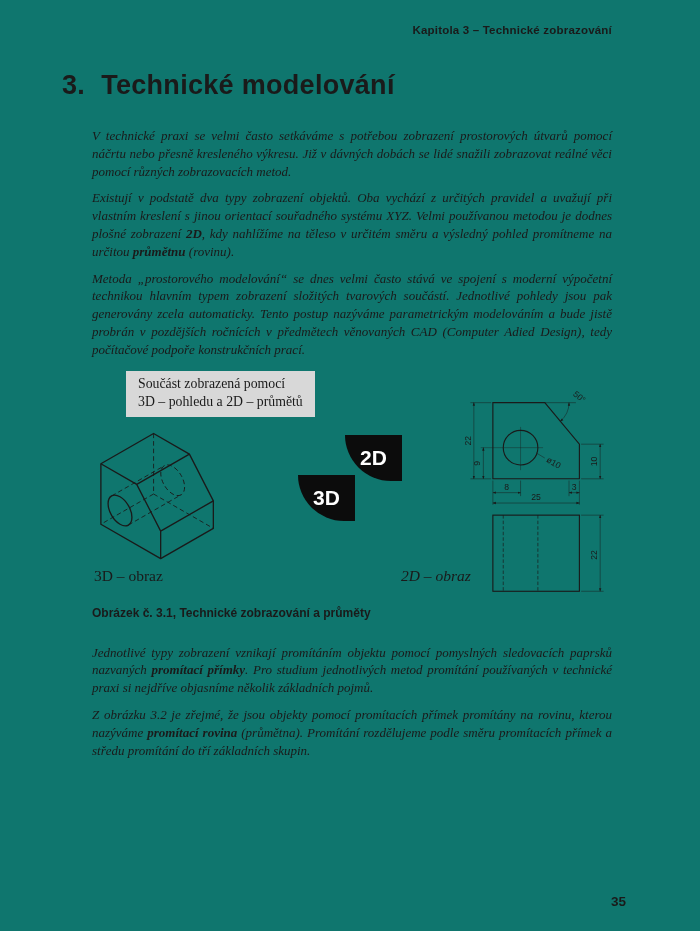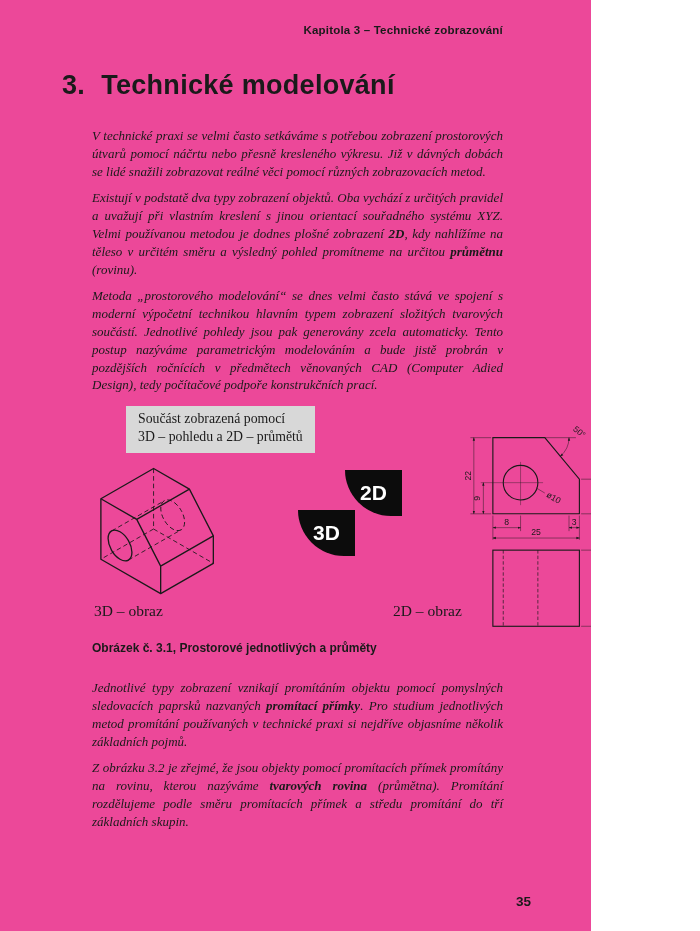--- a/index.html
+++ b/index.html
@@ -1,17 +1,17 @@
 <!DOCTYPE html>
 <html lang="cs"><head>
 <meta charset="utf-8">
 <style>
   html,body{margin:0;padding:0;background:#ffffff;}
   .page{
-    width:591px;height:931px;position:relative;background:#ec4899;
+    width:700px;height:931px;position:relative;background:#0f766e;
     color:#1a1a1a;font-family:"Liberation Serif", serif;overflow:hidden;
     box-sizing:border-box;
   }
   .running-header{
     position:absolute;top:24px;right:88px;
     font:bold 11.5px "Liberation Sans", sans-serif;letter-spacing:.2px;
   }
   .content{position:absolute;left:92px;right:88px;top:0;}
   .title{
     margin:70px 0 26px -30px;
@@ -30,27 +30,27 @@
   .svg2d{position:absolute;left:368px;top:2px;}
   .badge{
     position:absolute;width:57px;height:46px;background:#0c0c0c;color:#ffffff;
     font:bold 21px "Liberation Sans", sans-serif;
     display:flex;align-items:center;justify-content:center;
   }
   .badge-2d{left:253px;top:64px;border-radius:0 0 0 48px;}
   .badge-3d{left:206px;top:104px;border-radius:0 0 0 48px;}
   .view-label{position:absolute;top:196px;font-size:15.5px;}
   .vl-3d{left:2px;}
-  .vl-2d{left:301px;}
+  .vl-2d{left:309px;font-style:italic;}
   .fig-caption{
     font:bold 12px "Liberation Sans", sans-serif;
     margin:10px 0 24px;
   }
   .page-number{
-    position:absolute;bottom:22px;right:60px;
+    position:absolute;bottom:22px;right:74px;
     font:bold 13.5px "Liberation Sans", sans-serif;
   }
 
   
   .svg2d .o{fill:none;stroke:#1a1a1a;stroke-width:1.3;}
   .svg2d .t{fill:none;stroke:#1a1a1a;stroke-width:.55;}
   .svg2d .d{fill:none;stroke:#1a1a1a;stroke-width:.8;stroke-dasharray:4 2.4;}
   .svg2d .c{fill:none;stroke:#1a1a1a;stroke-width:.45;}
   .svg2d text{font:10px "Liberation Sans", sans-serif;fill:#1a1a1a;}
   .svg3d .o{fill:none;stroke:#1a1a1a;stroke-width:1.15;stroke-linejoin:round;}
@@ -134,20 +134,20 @@
         <path class="d" d="M50,164 L50,252 M90,164 L90,252"></path>
         <path class="t" d="M140,164 L166,164 M140,252 L166,252"></path>
         <line class="t" x1="162" y1="164" x2="162" y2="252" marker-start="url(#arr)" marker-end="url(#arr)"></line>
         <text x="158.5" y="210" text-anchor="middle" transform="rotate(-90 158.5 210)">22</text>
       </svg>
 
       <div class="view-label vl-3d">3D – obraz</div>
       <div class="view-label vl-2d">2D – obraz</div>
     </div>
 
-    <div class="fig-caption">Obrázek č. 3.1, Prostorové jednotlivých a průměty</div>
+    <div class="fig-caption">Obrázek č. 3.1, Technické zobrazování a průměty</div>
 
     <p class="body">Jednotlivé typy zobrazení vznikají promítáním objektu pomocí pomyslných sledovacích paprsků nazvaných <b>promítací přímky</b>. Pro studium jednotlivých metod promítání používaných v technické praxi si nejdříve objasníme několik základních pojmů.</p>
-    <p class="body">Z obrázku 3.2 je zřejmé, že jsou objekty pomocí promítacích přímek promítány na rovinu, kterou nazýváme <b>tvarových rovina</b> (průmětna). Promítání rozdělujeme podle směru promítacích přímek a středu promítání do tří základních skupin.</p>
+    <p class="body">Z obrázku 3.2 je zřejmé, že jsou objekty pomocí promítacích přímek promítány na rovinu, kterou nazýváme <b>promítací rovina</b> (průmětna). Promítání rozdělujeme podle směru promítacích přímek a středu promítání do tří základních skupin.</p>
   </div>
 
   <div class="page-number">35</div>
 </div>
 
 </body></html>

